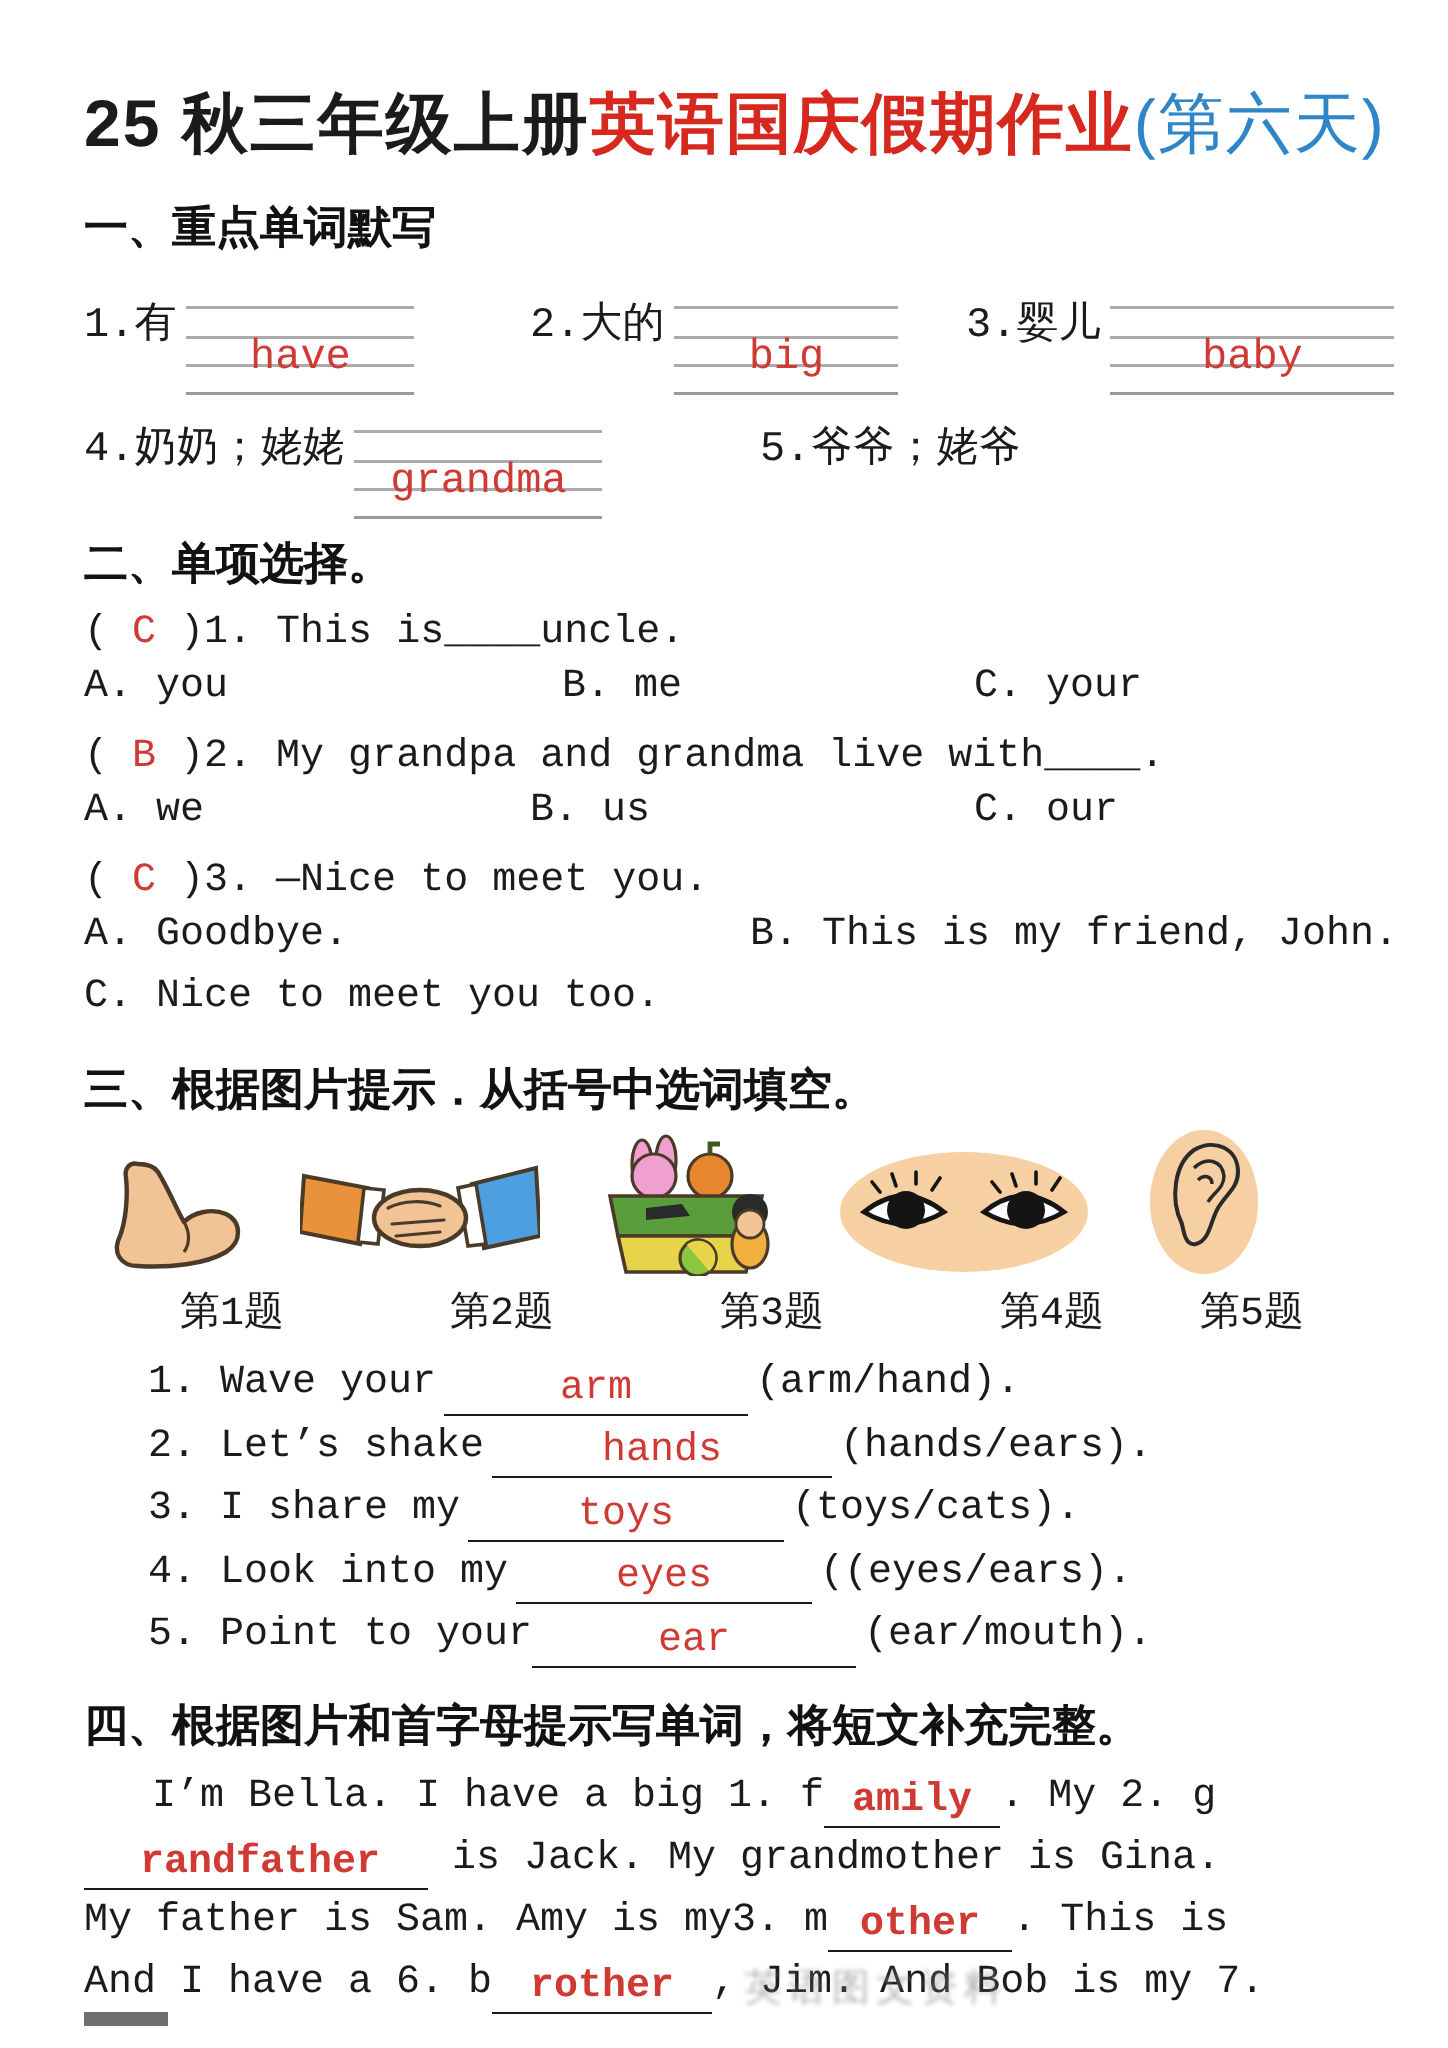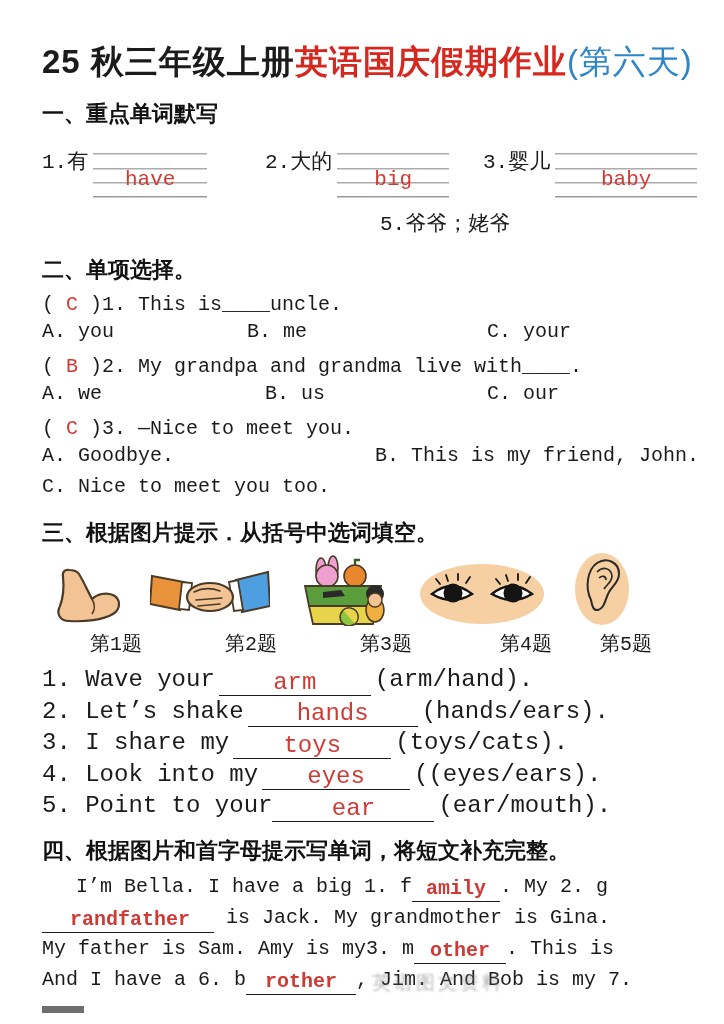--- a/index.html
+++ b/index.html
@@ -34,21 +34,21 @@
   .qline{font-size:20px;line-height:31px;white-space:nowrap;}
   .optrow{position:relative;height:31px;font-size:20px;}
   .optrow span{position:absolute;top:0;white-space:nowrap;}
 
   
   .pics{display:flex;align-items:flex-end;margin-top:8px;height:70px;}
   .fig{display:flex;justify-content:center;align-items:flex-end;}
   .piclabels{display:flex;margin-top:4px;height:26px;font-size:20px;
              font-family:"Liberation Mono","Liberation Sans",monospace;}
   .piclabels div{text-align:right;}
-  .sline{font-size:24px;line-height:31.5px;white-space:nowrap;}
+  .sline{font-size:20px;line-height:31.5px;white-space:nowrap;margin-left:32px;}
   .blank3{display:inline-block;border-bottom:1.7px solid #1a1a1a;text-align:center;
           color:#d03a34;margin:0 4px;line-height:24px;vertical-align:bottom;}
 
   
   .pline{position:relative;font-size:20px;line-height:31px;white-space:nowrap;}
   .pb{display:inline-block;border-bottom:1.7px solid #1a1a1a;text-align:center;
       color:#d03a34;line-height:24px;vertical-align:bottom;font-weight:bold;}
   .indent{padding-left:34px;}
   .wm{position:absolute;left:330px;top:3px;color:#8d8d8d;opacity:.62;filter:blur(1.1px);
       font-size:19px;letter-spacing:3px;font-family:"Liberation Sans",sans-serif;}
@@ -65,28 +65,29 @@
 
     <div class="title"><span>25 秋三年级上册</span><span class="t-red">英语国庆假期作业</span><span class="t-blue">(第六天)</span></div>
 
     <div class="heading">一、重点单词默写</div>
     <div class="wrow">
       <span class="witem" style="left:0"><span class="wlabel">1.有</span><span class="wg" style="width:114px"><span class="ans">have</span></span></span>
       <span class="witem" style="left:223px"><span class="wlabel">2.大的</span><span class="wg" style="width:112px"><span class="ans">big</span></span></span>
       <span class="witem" style="left:441px"><span class="wlabel">3.婴儿</span><span class="wg" style="width:142px"><span class="ans">baby</span></span></span>
     </div>
     <div class="wrow">
+      <span class="witem" style="left:0"><span class="wlabel">4.奶奶；姥姥</span><span class="wg" style="width:124px"><span class="ans">grandma</span></span></span>
       <span class="witem" style="left:338px"><span class="wlabel">5.爷爷；姥爷</span></span>
     </div>
 
-    <div class="heading" style="margin-top:2px">二、单项选择。</div>
+    <div class="heading" style="margin-top:14px">二、单项选择。</div>
     <div class="qline" style="margin-top:4px"><span>( </span><span class="red">C</span><span> )</span><span>1. This is____uncle.</span></div>
     <div class="optrow">
       <span style="left:0">A. you</span>
-      <span style="left:205px">B. me</span>
+      <span style="left:239px">B. me</span>
       <span style="left:445px">C. your</span>
     </div>
     <div class="qline"><span>( </span><span class="red">B</span><span> )</span><span>2. My grandpa and grandma live with____.</span></div>
     <div class="optrow">
       <span style="left:0">A. we</span>
       <span style="left:223px">B. us</span>
       <span style="left:445px">C. our</span>
     </div>
     <div class="qline"><span>( </span><span class="red">C</span><span> )</span><span>3. —Nice to meet you.</span></div>
     <div class="optrow">

